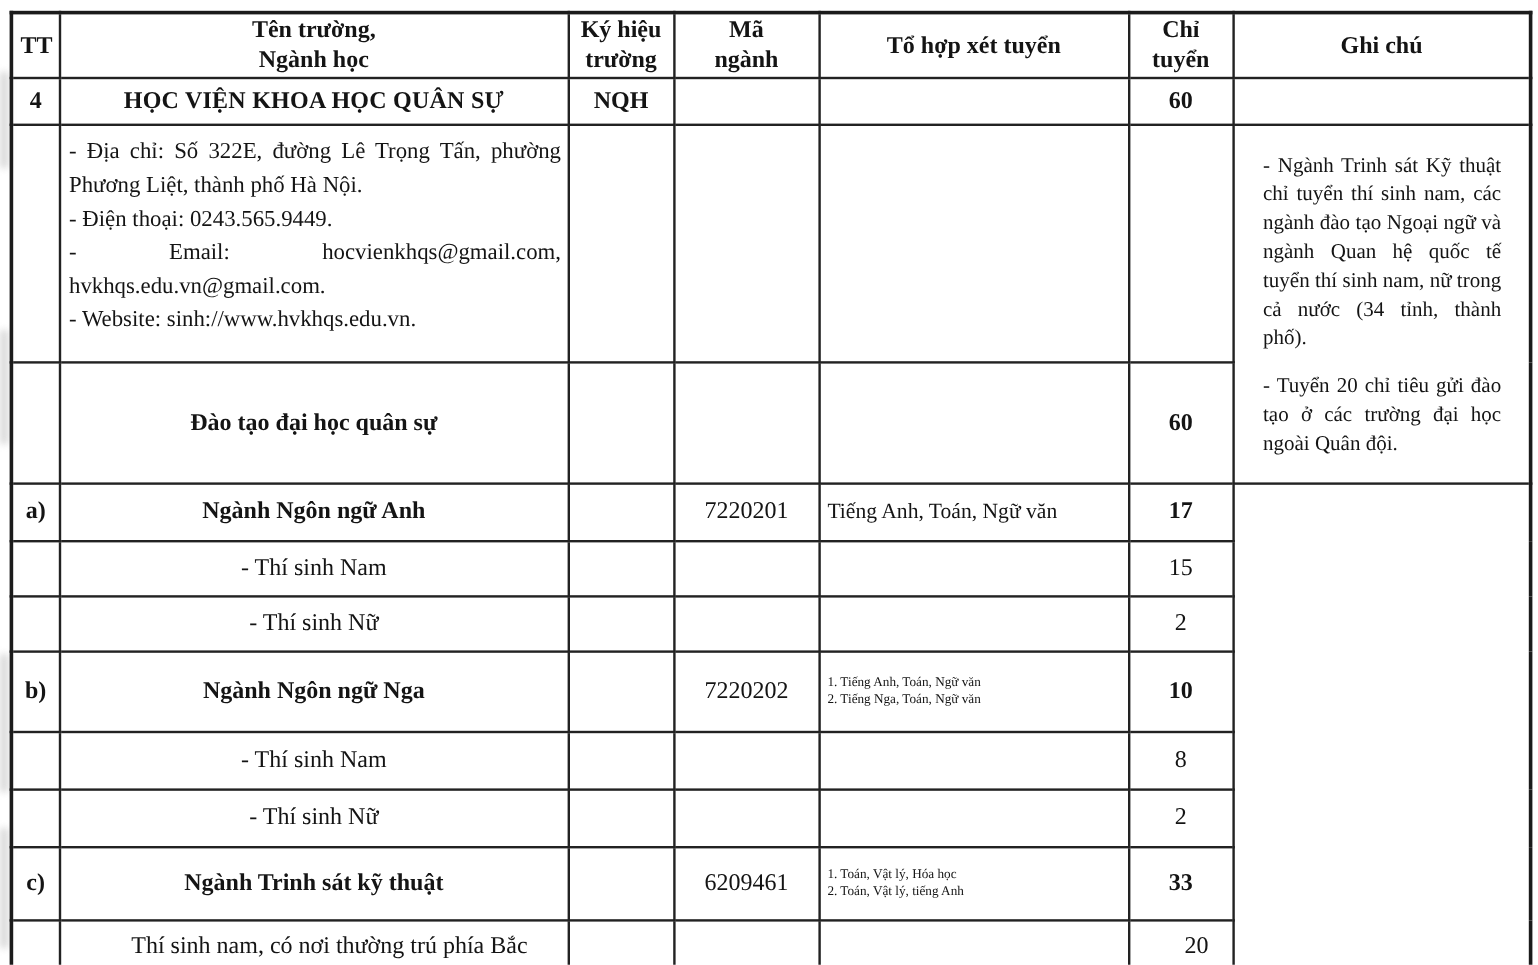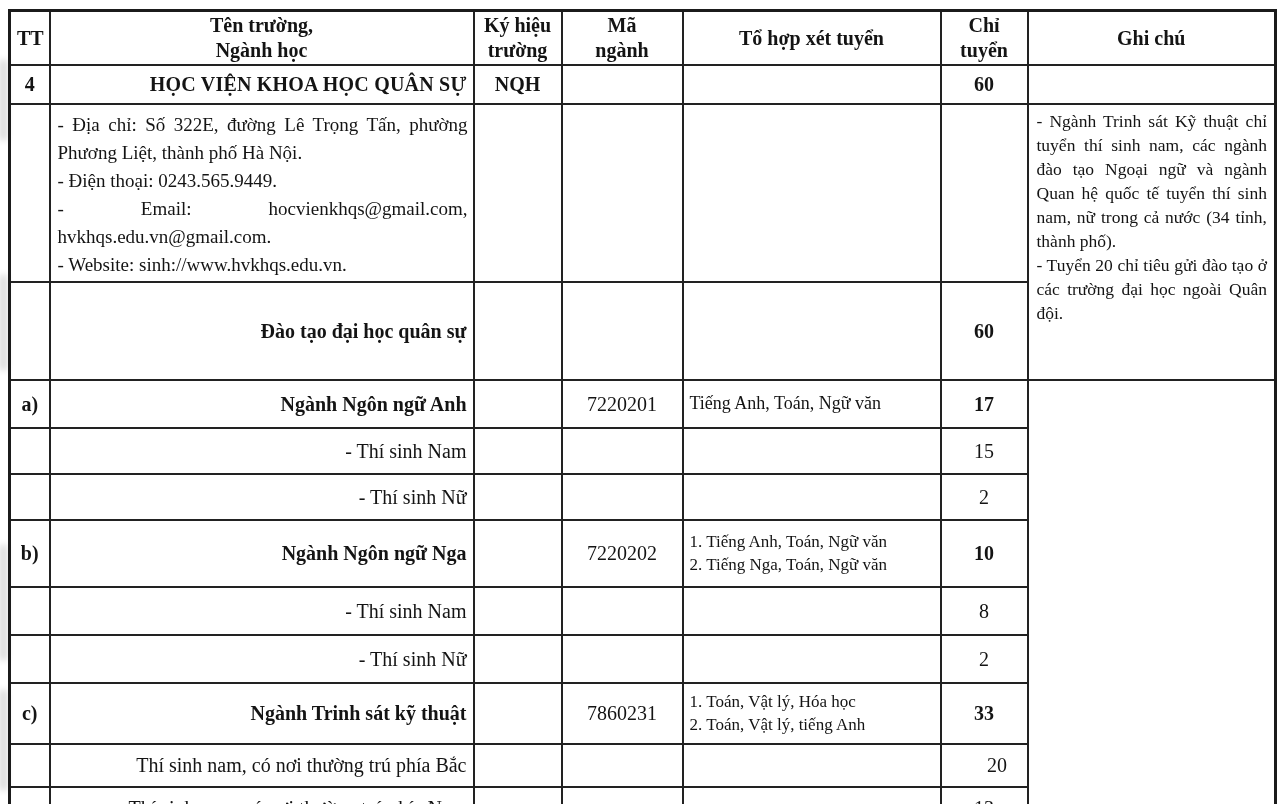--- a/index.html
+++ b/index.html
@@ -52,55 +52,55 @@
     overflow: hidden;
   }
   .adm th {
     font-weight: bold;
     text-align: center;
     white-space: pre-line;
     height: 50px;
   }
   .center { text-align: center; }
   .bold   { font-weight: bold; }
-  .name-cell { text-align: right; padding-left: 11px; padding-right: 6px; }
+  .name-cell { text-align: center; padding-left: 11px; padding-right: 6px; }
   .caps { letter-spacing: .2px; }
 
   tr.r1  td { height: 35px; }
   tr.r2  td { height: 172px; }
   tr.r3  td { height: 94px; }
   tr.r4  td { height: 44px; }
   tr.r5  td { height: 42px; }
   tr.r6  td { height: 42px; }
   tr.r7  td { height: 63px; }
   tr.r8  td { height: 44px; }
   tr.r9  td { height: 44px; }
   tr.r10 td { height: 57px; }
   tr.r11 td { height: 39px; padding-left: 32px; }
   tr.r12 td { height: 39px; }
 
-  td.addr-cell { vertical-align: middle; padding: 4px 5px 0 7px; }
+  td.addr-cell { vertical-align: middle; padding: 4px 5px 16px 7px; }
   .addr-line {
     font-size: 19px;
     line-height: 1.47;
     text-align: justify;
   }
   td.note-cell {
     vertical-align: top;
     padding: 5px 7px 4px 8px;
   }
   .note-para {
-    margin: 0;
+    margin: 16px;
     font-size: 17.5px;
     line-height: 1.37;
     text-align: justify;
   }
   .combo-cell { padding-left: 8px; padding-right: 4px; }
   .combo-line {
-    font-size: 17px;
+    font-size: 11px;
     line-height: 1.32;
     text-align: left;
     white-space: nowrap;
   }
   tr.r4 .combo-line { font-size: 18px; font-family: Liberation Serif, serif; }
   .tight { font-size: 19.5px; white-space: nowrap; }
 </style>
 </head>
 <body>
 
@@ -234,21 +234,21 @@
         <td></td>
         <td></td>
         <td></td>
         <td class="center">2</td>
       </tr>
 
       <tr class="r10">
         <td class="center bold">c)</td>
         <td class="name-cell bold">Ngành Trinh sát kỹ thuật</td>
         <td></td>
-        <td class="center">7860231</td>
+        <td class="center">6209461</td>
         <td class="combo-cell">
           <div class="combo-line">1. Toán, Vật lý, Hóa học</div>
           <div class="combo-line">2. Toán, Vật lý, tiếng Anh</div>
         </td>
         <td class="center bold">33</td>
       </tr>
 
       <tr class="r11">
         <td></td>
         <td class="name-cell tight">Thí sinh nam, có nơi thường trú phía Bắc</td>

